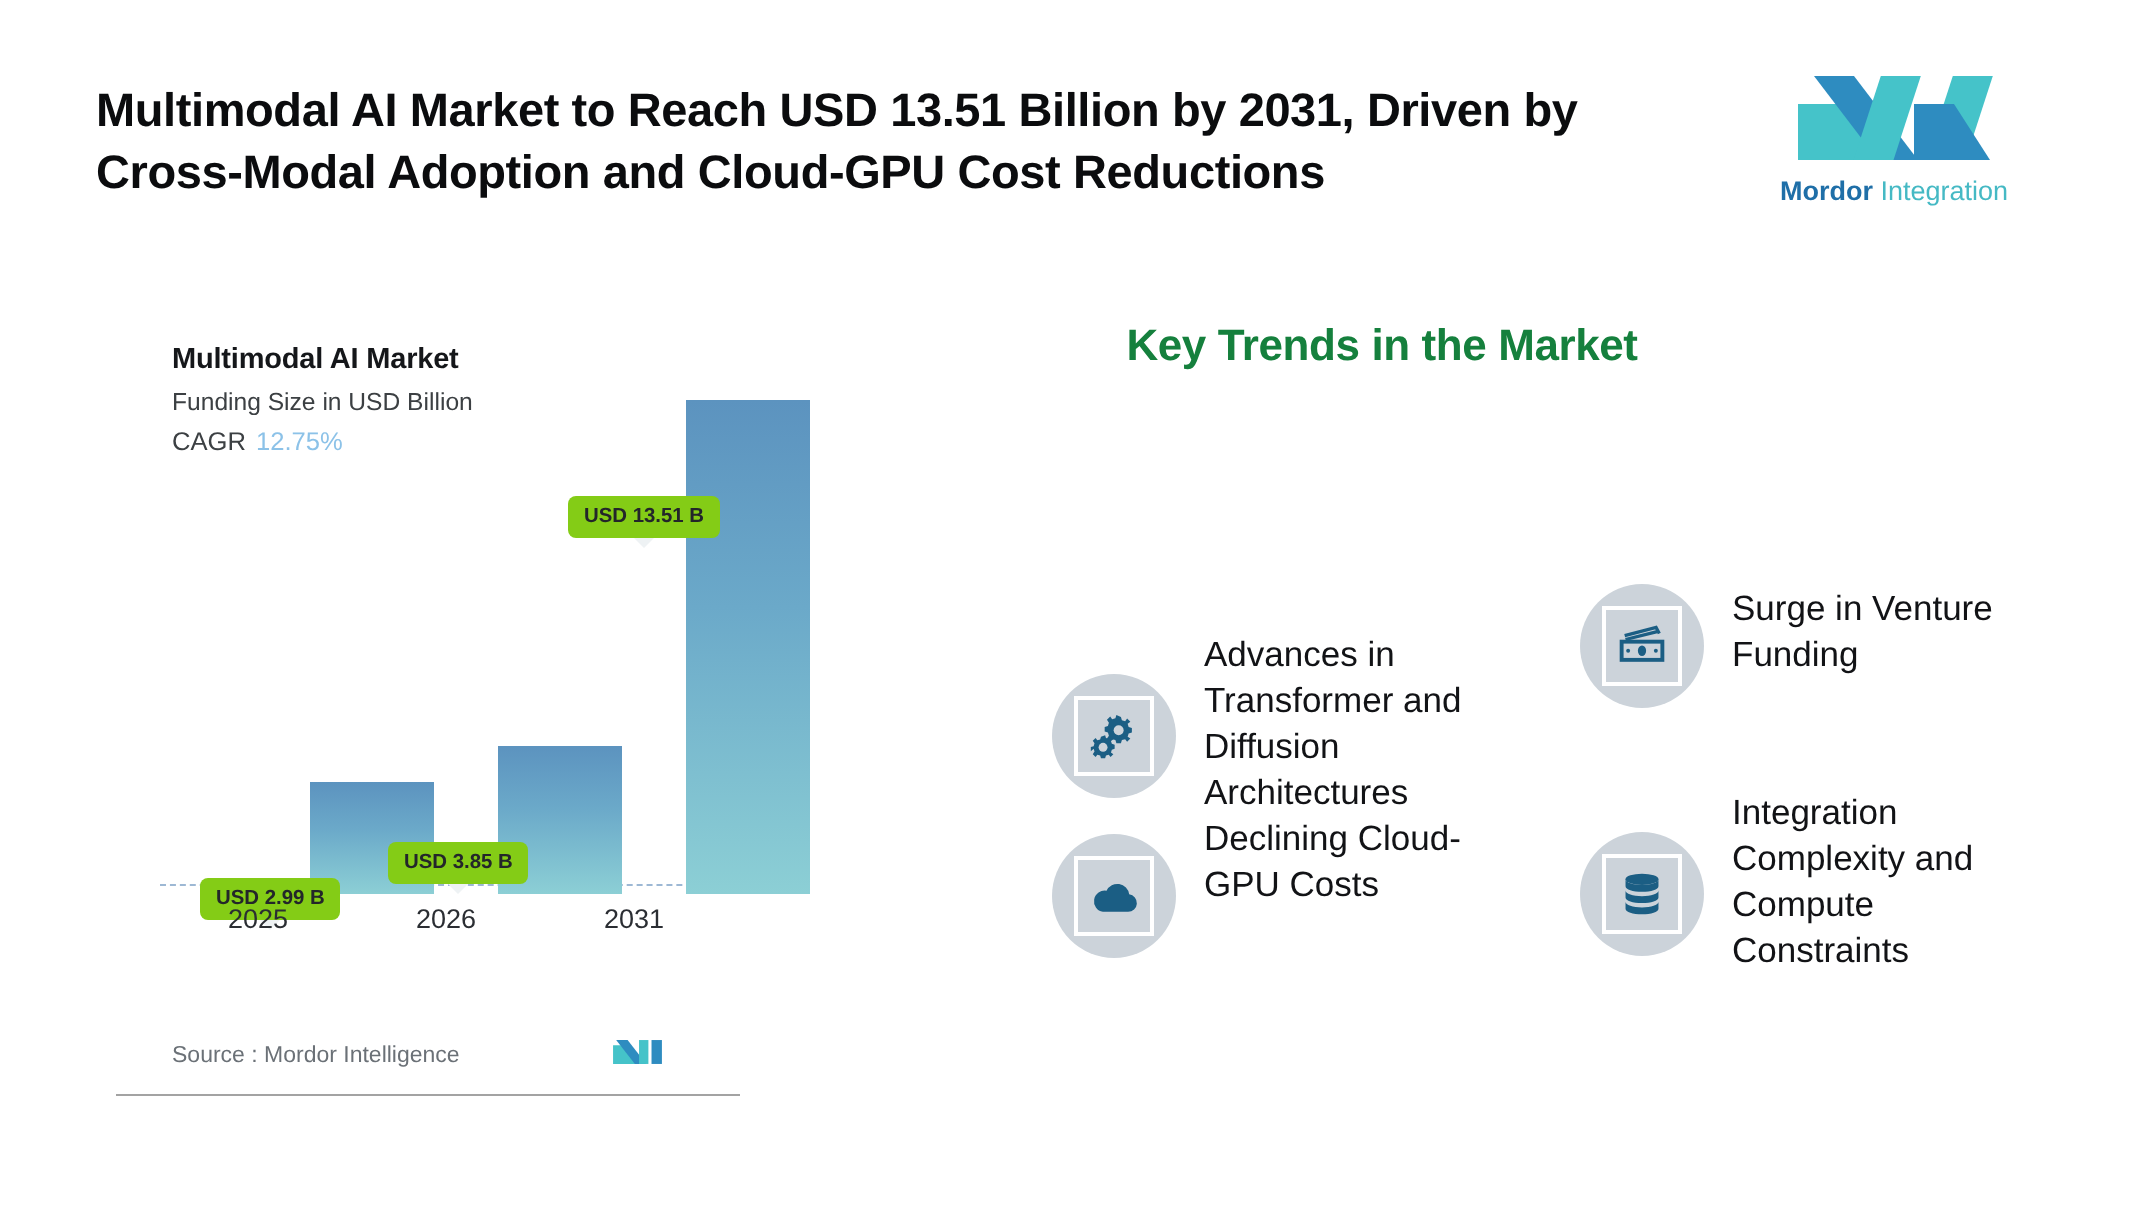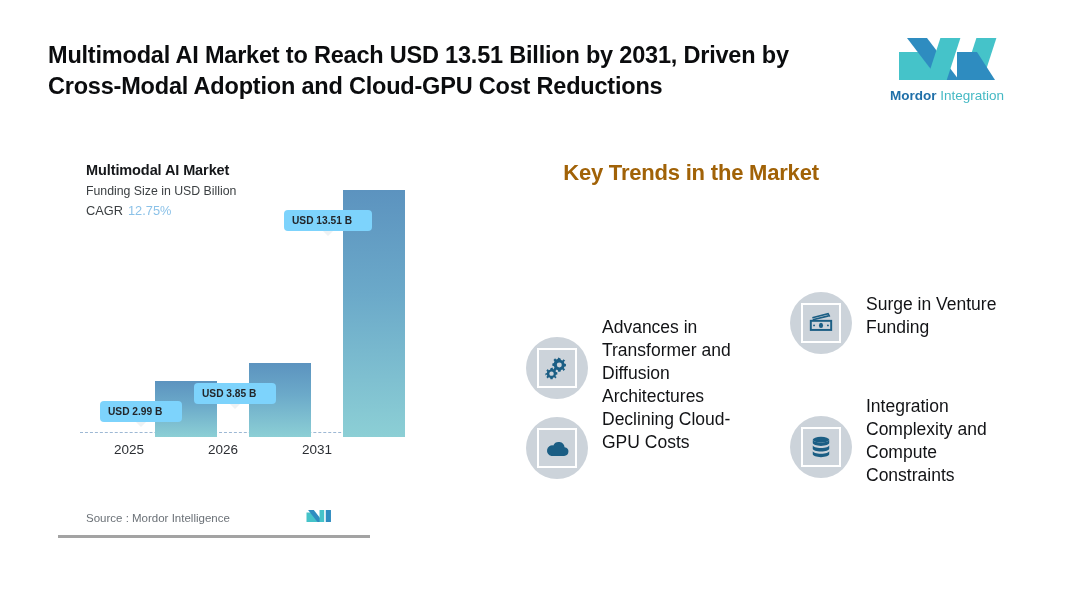--- a/index.html
+++ b/index.html
@@ -22,22 +22,22 @@
   .brand-mark { width:100px; height:54px; margin:0 auto; display:block; }
   .brand-text {
     margin-top:4px; text-align:center; font-size:13.5px; line-height:16px;
     white-space:nowrap;
   }
   .brand-text .b1 { color:#1f6fa8; font-weight:700; }
   .brand-text .b2 { color:#45b9c4; font-weight:400; }
 
   
   .chart-card {
-    position:absolute; left:58px; top:140px; width:312px; height:398px;
-    background:#ffffff; border-bottom:3px solid #a3a3a3;
+    position:absolute; left:58px; top:150px; width:312px; height:398px;
+    background:#ffffff; border-bottom:1px solid #a3a3a3;
   }
   .chart-title {
     position:absolute; left:28px; top:22px;
     font-size:14.5px; font-weight:700; color:#15171a; letter-spacing:-0.1px;
   }
   .chart-sub {
     position:absolute; left:28px; top:44px;
     font-size:12.3px; font-weight:400; color:#3c4043;
   }
   .chart-cagr {
@@ -53,43 +53,43 @@
   }
   .bar {
     position:absolute; bottom:43px;
     background:linear-gradient(180deg,#5c93bf 0%, #6ba9c9 42%, #8ccfd5 100%);
   }
   .bar-1 { left:97px; width:62px; height:56px; }
   .bar-2 { left:191px; width:62px; height:74px; }
   .bar-3 { left:285px; width:62px; height:247px; }
 
   .bar-label {
-    position:absolute; background:#7dd3fc; border-radius:4px;
+    position:absolute; background:#84cc16; border-radius:4px;
     font-size:10.2px; font-weight:700; color:#23262a;
-    padding:5px 20px 5px 8px; white-space:nowrap;
+    padding:5px 8px 5px 8px; white-space:nowrap;margin-top:28px;
   }
   .bar-label::after {
     content:""; position:absolute; left:50%; bottom:-5px; margin-left:-5px;
     border-left:5px solid transparent; border-right:5px solid transparent;
     border-top:5px solid #eef2f4;
   }
   .xtick {
     position:absolute; font-size:13.5px; color:#2b2e33; text-align:center;
     width:80px;
   }
   .source {
     position:absolute; left:28px; top:372px;
     font-size:11.5px; color:#6b7177; white-space:nowrap;
   }
   .source-mark { position:absolute; left:248px; top:368px; width:26px; height:16px; }
 
   
   .trends-title {
     position:absolute; left:536px; top:160px; width:310px;
-    font-size:22px; font-weight:700; color:#a16207; text-align:center;
+    font-size:22px; font-weight:700; color:#15803d; text-align:center;
     letter-spacing:-0.2px;
   }
   .trend {
     position:absolute; display:flex; align-items:flex-start; gap:14px;
   }
   .trend-icon {
     flex:0 0 auto; width:62px; height:62px; border-radius:50%;
     background:#ccd3da; display:flex; align-items:center; justify-content:center;
   }
   .trend-icon .frame {

